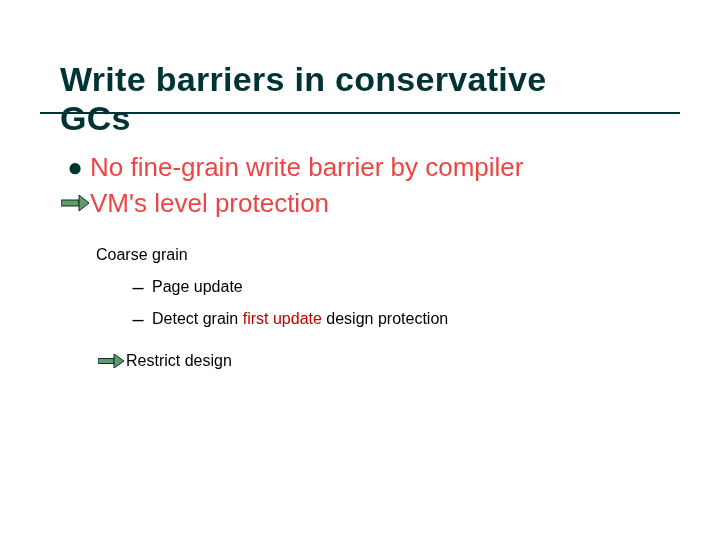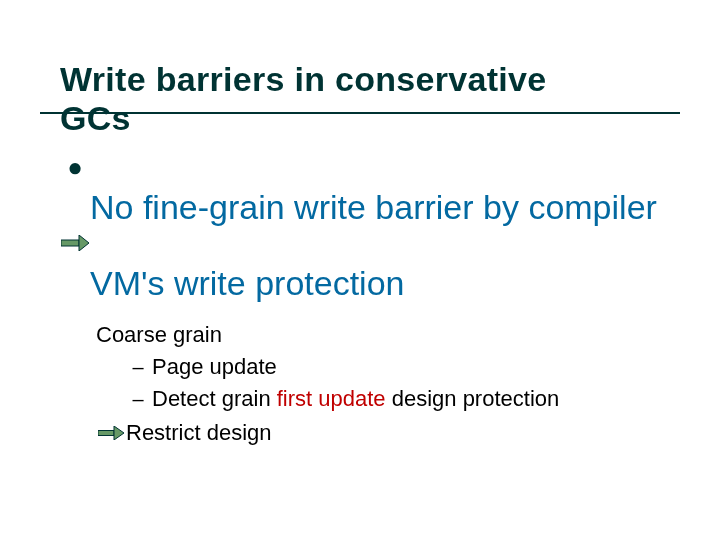--- a/index.html
+++ b/index.html
@@ -55,30 +55,29 @@
   }
   .arrow-cell {
     width: 30px;
     flex: 0 0 30px;
     display: flex;
     align-items: center;
     justify-content: center;
     height: 34px;
   }
   .text-l1 {
-    font-size: 34px;
+    font-size: 26px;
     line-height: 34px;
-    color: #0369a1;
-    margin-top: 40px;
+    color: #ef4444;
   }
   .spacer {
     height: 18px;
   }
   .text-l2 {
-    font-size: 22px;
+    font-size: 16px;
     line-height: 30px;
     color: #000000;
   }
   .dash-cell {
     width: 28px;
     flex: 0 0 28px;
     text-align: center;
     font-size: 20px;
     line-height: 30px;
     color: #000000;
@@ -112,42 +111,42 @@
       <div class="text-l1">No fine-grain write barrier by compiler</div>
     </div>
 
     <div class="row">
       <div class="arrow-cell">
         <svg class="arrow" width="28" height="16" viewBox="0 0 28 16">
           <rect x="0" y="5" width="18" height="6" fill="#669966" stroke="#003333" stroke-width="1"></rect>
           <polygon points="18,0 28,8 18,16" fill="#669966" stroke="#003333" stroke-width="1"></polygon>
         </svg>
       </div>
-      <div class="text-l1">VM's write protection</div>
+      <div class="text-l1">VM's level protection</div>
     </div>
 
     <div class="spacer"></div>
 
     <div class="row indent-l2">
       <div class="text-l2">Coarse grain</div>
     </div>
 
     <div class="row indent-l3">
       <div class="dash-cell">–</div>
       <div class="text-l2">Page update</div>
     </div>
 
     <div class="row indent-l3">
       <div class="dash-cell">–</div>
       <div class="text-l2">
         <span>Detect grain </span><span class="red">first update</span><span> design protection</span>
       </div>
     </div>
 
-    <div class="row indent-l2" style="margin-top:4px;">
+    <div class="row indent-l2" style="margin-top:12px;">
       <div class="arrow-cell" style="height:30px;">
         <svg class="arrow" width="26" height="14" viewBox="0 0 26 14">
           <rect x="0" y="4.5" width="16" height="5" fill="#669966" stroke="#003333" stroke-width="1"></rect>
           <polygon points="16,0 26,7 16,14" fill="#669966" stroke="#003333" stroke-width="1"></polygon>
         </svg>
       </div>
       <div class="text-l2">Restrict design</div>
     </div>
 
   </div>

